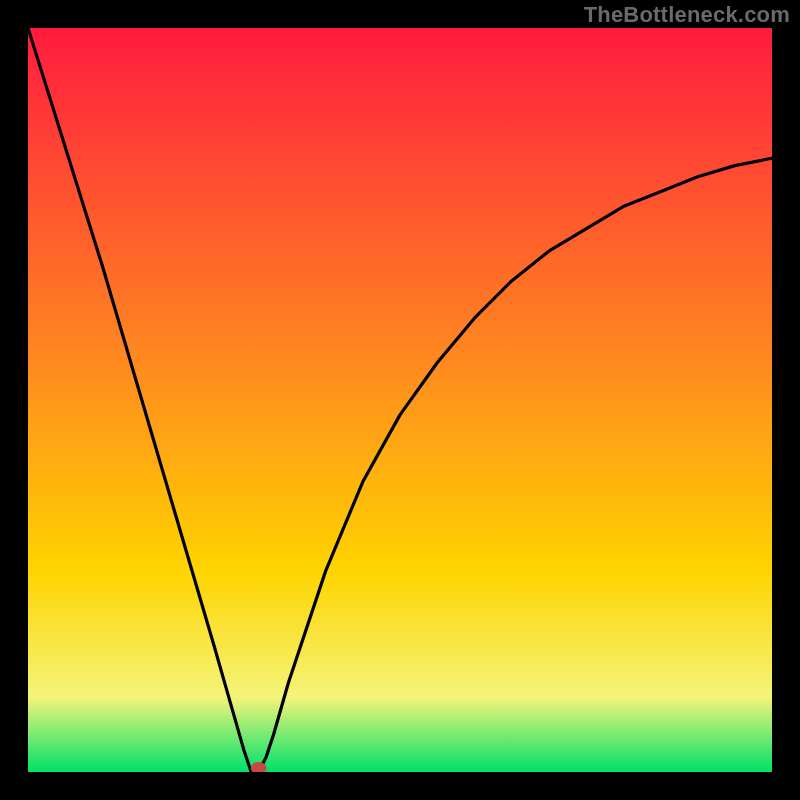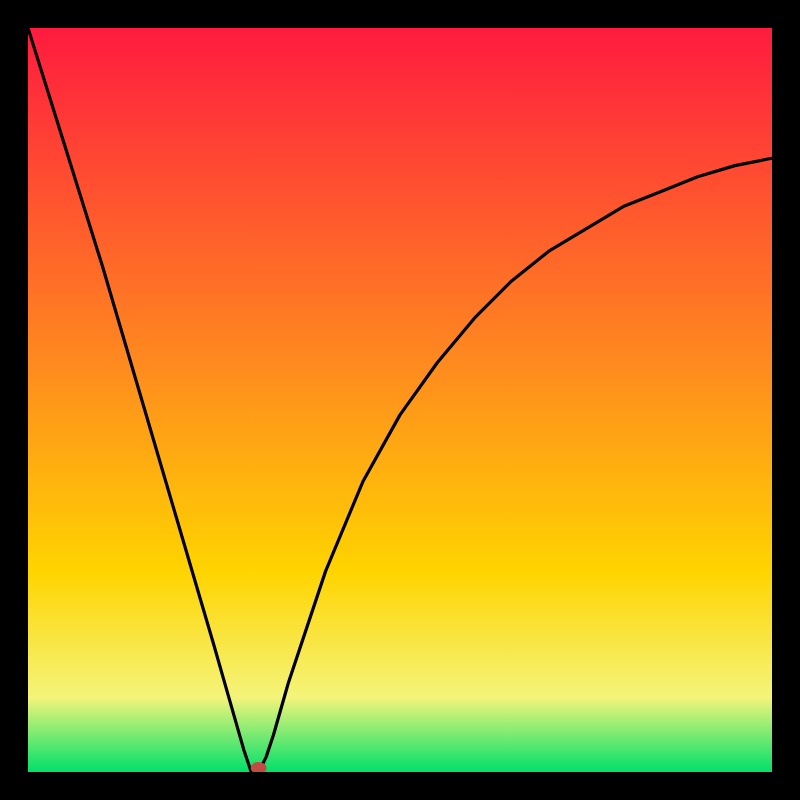--- a/index.html
+++ b/index.html
@@ -49,20 +49,21 @@
   }
   .marker {
     fill: #c24b44;
     stroke: none;
   }
 </style>
 </head>
 <body>
 
 <div class="frame">
+  <div class="watermark">TheBottleneck.com</div>
   <div class="plot-wrap">
     <svg class="plot" viewBox="0 0 744 744">
       <defs>
         <linearGradient id="bg-grad" x1="0" y1="0" x2="0" y2="1">
           <stop id="g-top" offset="0%" stop-color="#ff1b3f"></stop>
           <stop offset="45%" stop-color="#ff8a1f"></stop>
           <stop id="g-mid" offset="73%" stop-color="#ffd400"></stop>
           <stop offset="90%" stop-color="#f4f47a"></stop>
           <stop id="g-bot" offset="100%" stop-color="#00e06a"></stop>
         </linearGradient>

